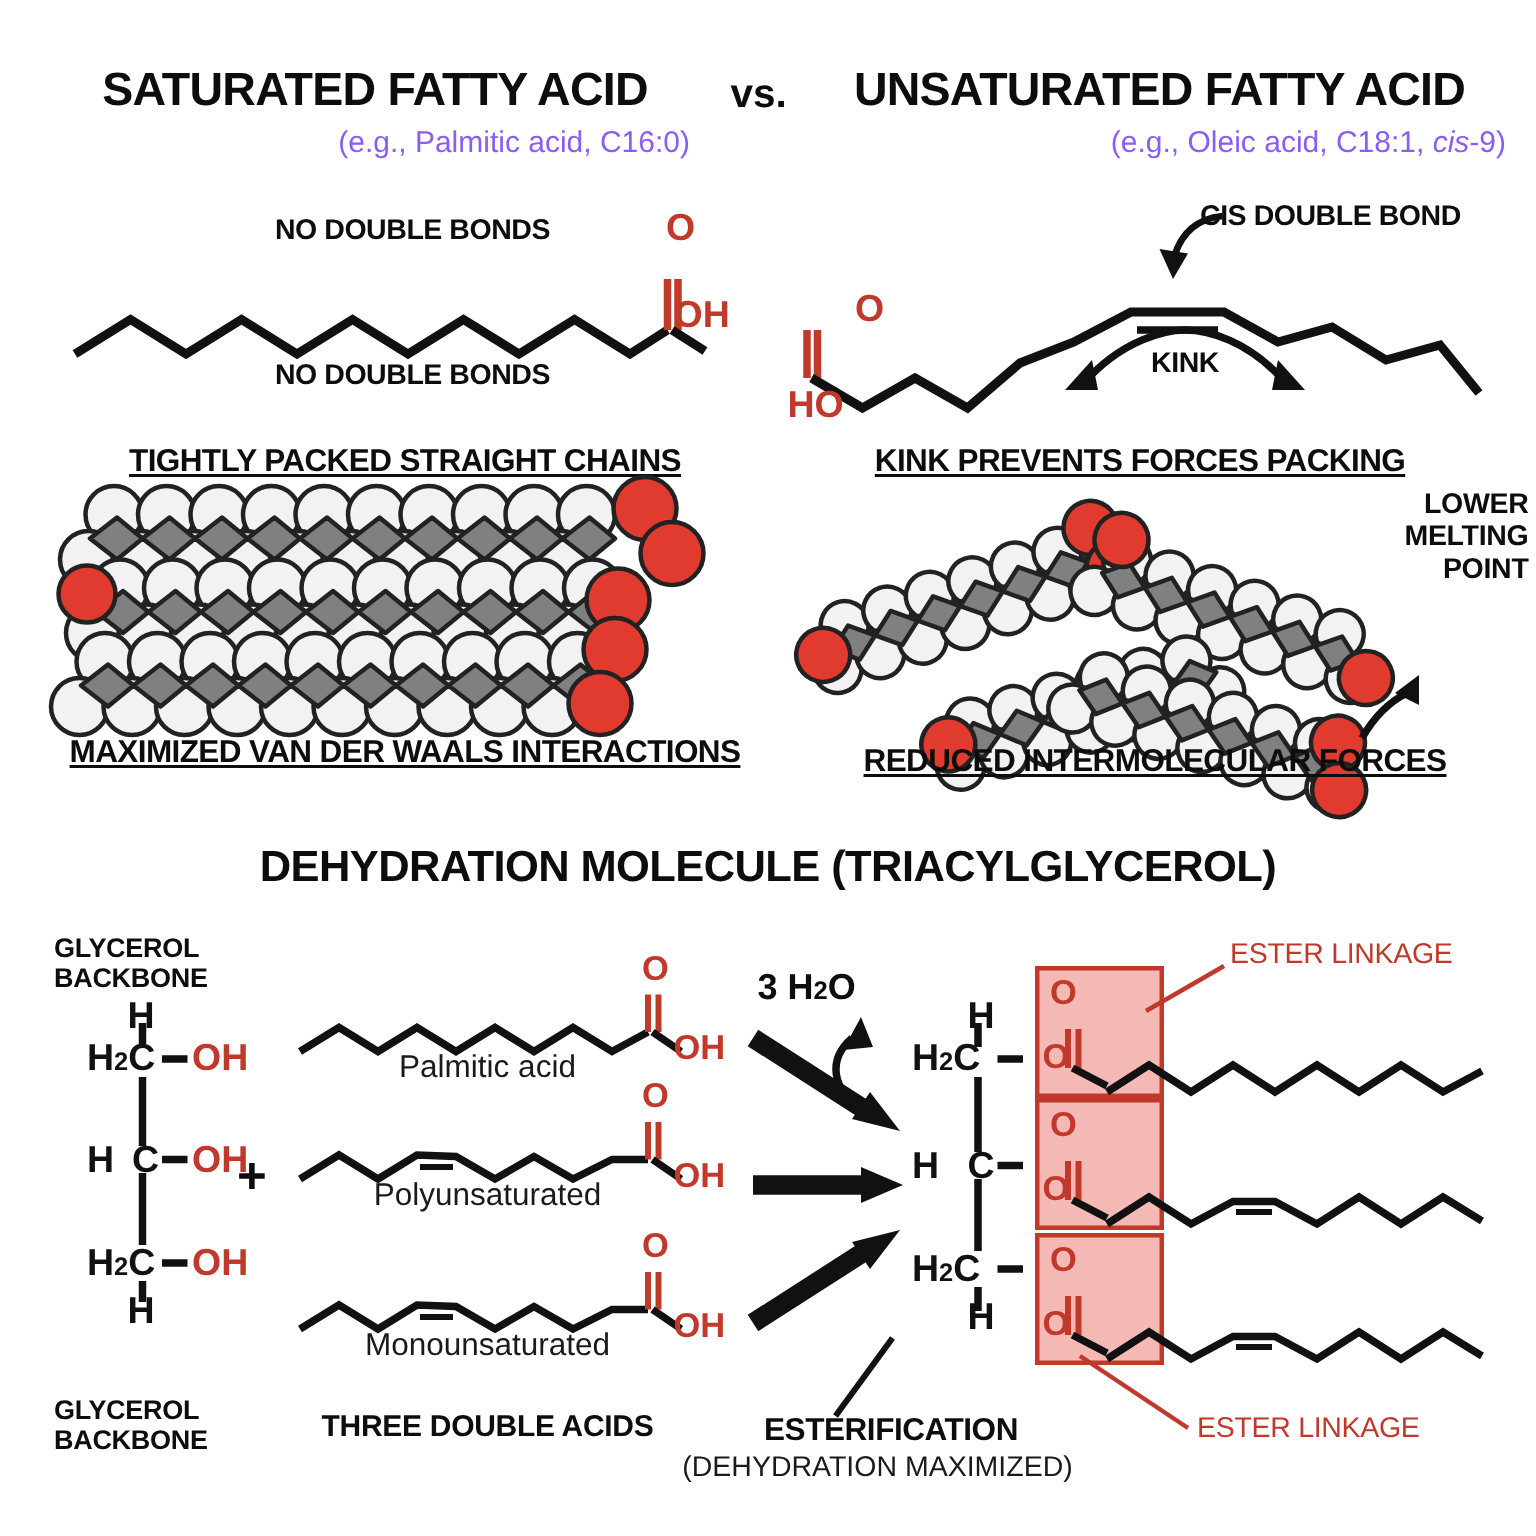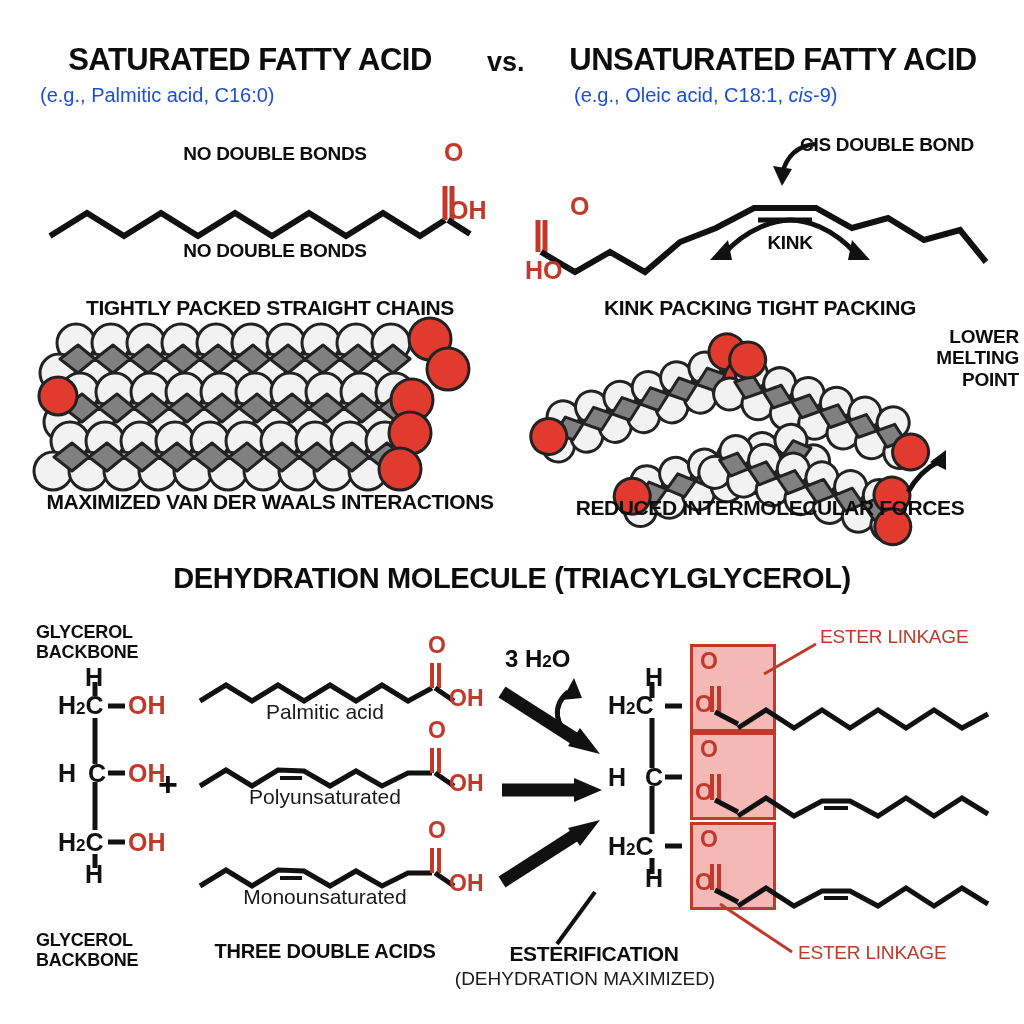--- a/index.html
+++ b/index.html
@@ -7,30 +7,30 @@
     width:1024px;height:1024px;position:relative;overflow:hidden;
     font-family:"Liberation Sans","DejaVu Sans",sans-serif;
     color:#111111;
   }
   .abs{position:absolute;}
   .ttl{
     font-weight:bold;font-size:31px;letter-spacing:-0.5px;
     text-align:center;color:#0d0d0d;white-space:nowrap;
   }
   .sub{
-    font-size:20px;text-align:left;color:#1d4ed8;white-space:nowrap;
+    font-size:20px;text-align:right;color:#8b5cf6;white-space:nowrap;
   }
   .vs{font-weight:bold;font-size:27px;color:#0d0d0d;}
   .cap{
     font-weight:bold;font-size:19px;text-align:center;
     color:#0d0d0d;white-space:nowrap;letter-spacing:-0.3px;
   }
   .cap-lg{
     font-weight:bold;font-size:21px;text-align:center;
-    color:#0d0d0d;white-space:nowrap;letter-spacing:-0.4px;
+    color:#0d0d0d;white-space:nowrap;letter-spacing:-0.4px;text-decoration:underline;
   }
   .sect-ttl{
     font-weight:bold;font-size:29px;text-align:center;
     color:#0d0d0d;white-space:nowrap;letter-spacing:-0.4px;
   }
   .fa-name{
     font-size:21px;text-align:center;color:#1a1a1a;white-space:nowrap;
   }
   .lbl-red{
     font-size:19px;color:#c0392b;white-space:nowrap;letter-spacing:-0.2px;
@@ -169,21 +169,21 @@
     <g transform="translate(4,104)">
       <use href="#satChain"></use>
       <circle cx="358" cy="6" r="21" fill="#e03b2e" stroke="#222" stroke-width="3"></circle>
       <circle cx="348" cy="42" r="21" fill="#e03b2e" stroke="#222" stroke-width="3"></circle>
     </g>
   </svg>
 </div>
 
 <div class="abs cap-lg" style="left:30px;top:490px;width:480px;">MAXIMIZED VAN DER WAALS INTERACTIONS</div>
 
-<div class="abs cap-lg" style="left:555px;top:296px;width:410px;">KINK PACKING TIGHT PACKING</div>
+<div class="abs cap-lg" style="left:555px;top:296px;width:410px;">KINK PREVENTS FORCES PACKING</div>
 
 <div class="abs" style="left:530px;top:318px;">
   <svg width="420" height="180" viewBox="0 0 420 180">
     <defs>
       <g id="unsatChain">
         <g>
           <circle cx="14" cy="12" r="16" fill="#f2f2f2" stroke="#222" stroke-width="3"></circle>
           <circle cx="44" cy="12" r="16" fill="#f2f2f2" stroke="#222" stroke-width="3"></circle>
           <circle cx="74" cy="12" r="16" fill="#f2f2f2" stroke="#222" stroke-width="3"></circle>
           <circle cx="104" cy="12" r="16" fill="#f2f2f2" stroke="#222" stroke-width="3"></circle>

